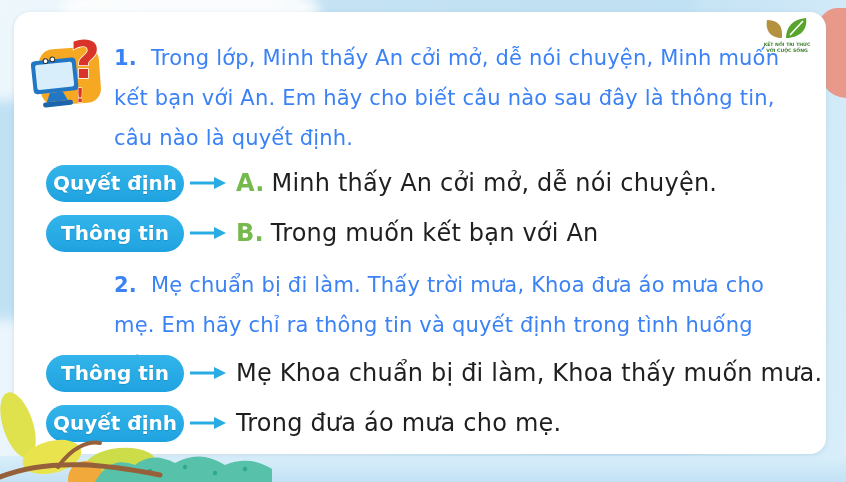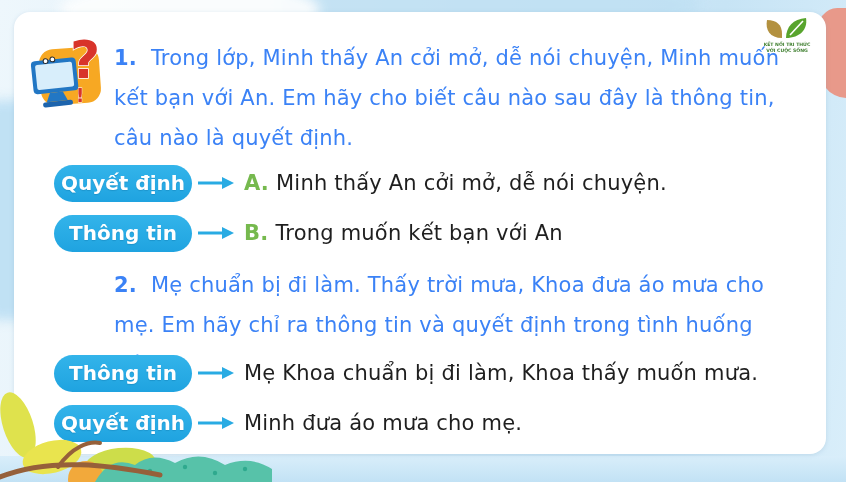--- a/index.html
+++ b/index.html
@@ -35,30 +35,30 @@
   .plant { position:absolute; left:0; bottom:0; z-index:2; }
 
   .qicon { position:absolute; left:14px; top:22px; }
 
   .logo { position:absolute; right:12px; top:4px; }
 
   .q { position:absolute; left:100px; width:688px; font-size:21px; line-height:40px;
        color:#3b82f6; letter-spacing:.2px; }
   .qnum { font-weight:700; margin-right:7px; }
 
-  .row { position:absolute; left:40px; display:flex; align-items:center; height:38px;justify-content:space-between; }
+  .row { position:absolute; left:32px; display:flex; align-items:center; height:38px;justify-content:space-between; }
   .pill {
     width:138px; height:37px; border-radius:19px; flex:0 0 auto;
     background:linear-gradient(#33b4ea,#1fa3e0);
     color:#ffffff; font-size:20px; font-weight:700;
     display:flex; align-items:center; justify-content:center;
     text-shadow:0 1px 1px rgba(0,90,140,.25);
   }
   .arrow { flex:0 0 auto; margin-left:4px; }
-  .answer { margin-left:8px; font-size:21px; color:#1f1f1f; letter-spacing:.2px; white-space:nowrap; }
+  .answer { margin-left:8px; font-size:24px; color:#1f1f1f; letter-spacing:.2px; white-space:nowrap; }
   .letter { font-weight:700; color:#76b94e; margin-right:7px; }
   .letter:empty { display:none; margin:0; }
 </style>
 </head>
 <body>
 
 <div id="screen">
 
   <div class="sky-patch patch-a"></div>
   <div class="sky-patch patch-b"></div>
@@ -133,21 +133,21 @@
       </div>
     </div>
 
     <div class="row" style="top:392px;">
       <div class="pill">Quyết định</div>
       <svg class="arrow" width="40" height="16" viewBox="0 0 40 16">
         <line x1="2" y1="8" x2="27" y2="8" stroke="#29abe3" stroke-width="3"></line>
         <polygon points="26,2 38,8 26,14" fill="#29abe3"></polygon>
       </svg>
       <div class="answer">
-        <span>Minh đưa áo mưa cho mẹ.</span>
+        <span>Trong đưa áo mưa cho mẹ.</span>
       </div>
     </div>
 
   </div>
 
   <svg class="plant" width="290" height="105" viewBox="0 0 290 105">
     <ellipse cx="18" cy="48" rx="15" ry="34" fill="#dfe24d" transform="rotate(-18 18 48)"></ellipse>
     <ellipse cx="52" cy="80" rx="30" ry="16" fill="#e9e44e" transform="rotate(-14 52 80)"></ellipse>
     <ellipse cx="120" cy="88" rx="36" ry="17" fill="#cddd4a" transform="rotate(-6 120 88)"></ellipse>
     <circle cx="86" cy="102" r="18" fill="#f2a93b"></circle>

